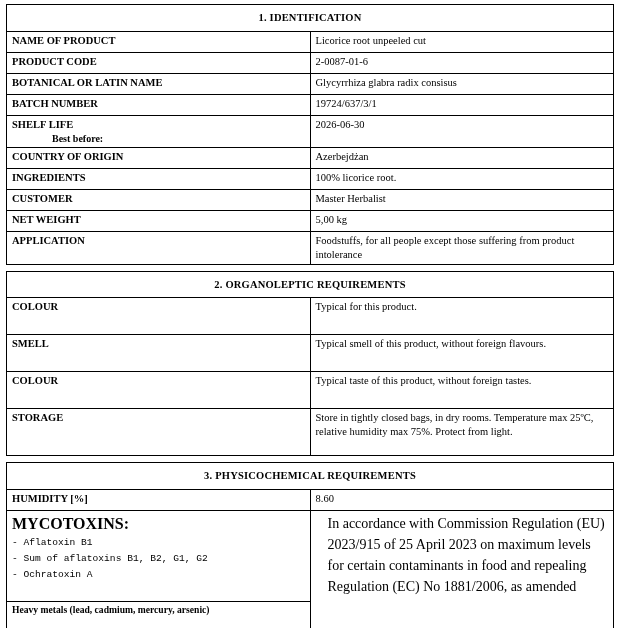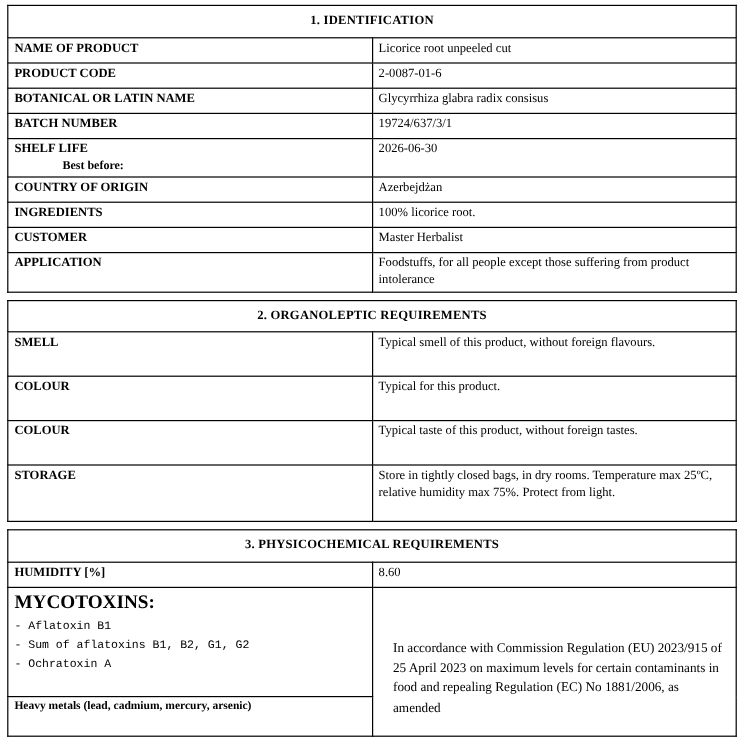--- a/index.html
+++ b/index.html
@@ -58,24 +58,23 @@
   .r-ident td { height: 16px; }
   .r-shelf td { height: 26px; }
   .r-org td { height: 32px; }
   .r-org-storage td { height: 42px; }
   .r-myco td { height: 86px; }
   .r-heavy td { height: 28px; }
   .val-mid {
     vertical-align: middle;
   }
   .reg-text {
-    font-size: 11px;
+    font-size: 14px;
     line-height: 1.5;
     padding-left: 12px;
-    margin-top: 40px;
   }
   .bullet-list {
     font-weight: normal;
     font-size: 9.6px;
     margin-top: 3px;
     font-family: Liberation Mono, monospace;
   }
   .bullet-list div { margin-bottom: 3px; }
   .myco-title {
     font-weight: bold;
@@ -126,38 +125,42 @@
       </tr>
       <tr class="r-ident">
         <td class="lbl">INGREDIENTS</td>
         <td class="val">100% licorice root.</td>
       </tr>
       <tr class="r-ident">
         <td class="lbl">CUSTOMER</td>
         <td class="val"> Master Herbalist</td>
       </tr>
       <tr class="r-ident">
+        <td class="lbl">NET WEIGHT</td>
+        <td class="val">5,00 kg</td>
+      </tr>
+      <tr class="r-ident">
         <td class="lbl">APPLICATION</td>
         <td class="val">Foodstuffs, for all people except those suffering from product intolerance</td>
       </tr>
     </tbody>
   </table>
 
   <table class="spec">
     <tbody>
       <tr>
         <td class="sec-head" colspan="2">2. ORGANOLEPTIC  REQUIREMENTS</td>
       </tr>
       <tr class="r-org">
+        <td class="lbl">COLOUR</td>
+        <td class="val">Typical for this product.</td>
+      </tr>
+      <tr class="r-org">
         <td class="lbl">SMELL</td>
         <td class="val">Typical smell of this product, without foreign flavours.</td>
-      </tr>
-      <tr class="r-org">
-        <td class="lbl">COLOUR</td>
-        <td class="val">Typical for this product.</td>
       </tr>
       <tr class="r-org">
         <td class="lbl">COLOUR</td>
         <td class="val">Typical taste of this product, without foreign tastes.</td>
       </tr>
       <tr class="r-org-storage">
         <td class="lbl">STORAGE</td>
         <td class="val storage-val">Store in tightly closed bags, in dry rooms. Temperature max 25ºC, relative humidity max 75%. Protect from light.</td>
       </tr>
     </tbody>

